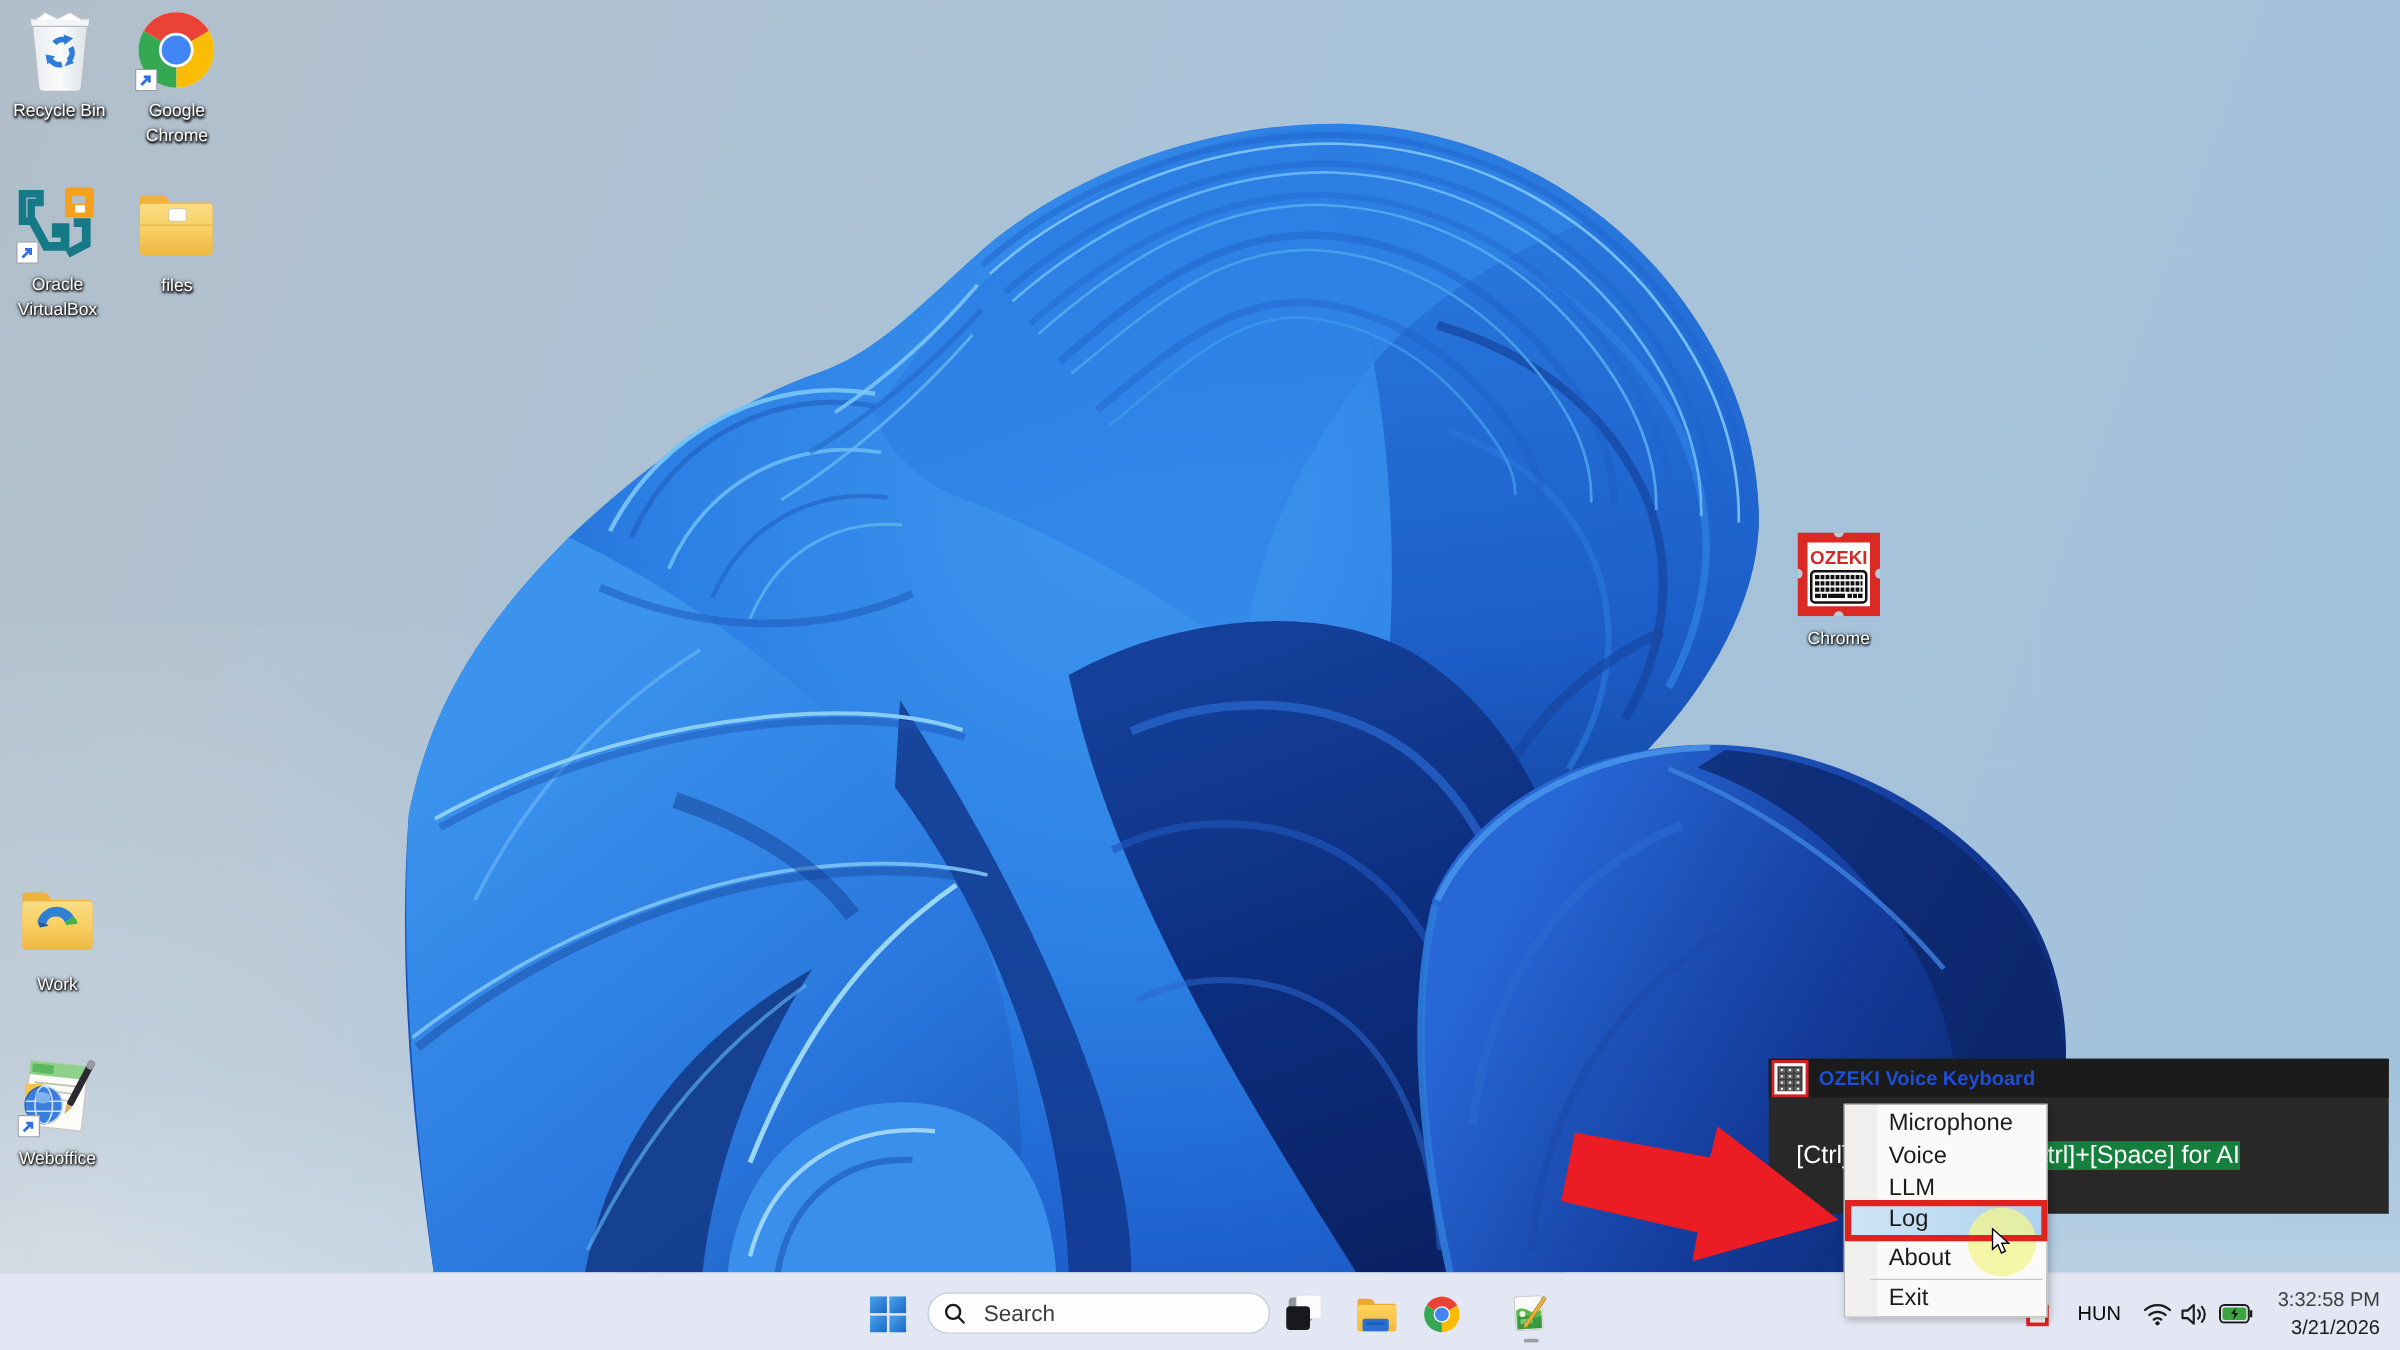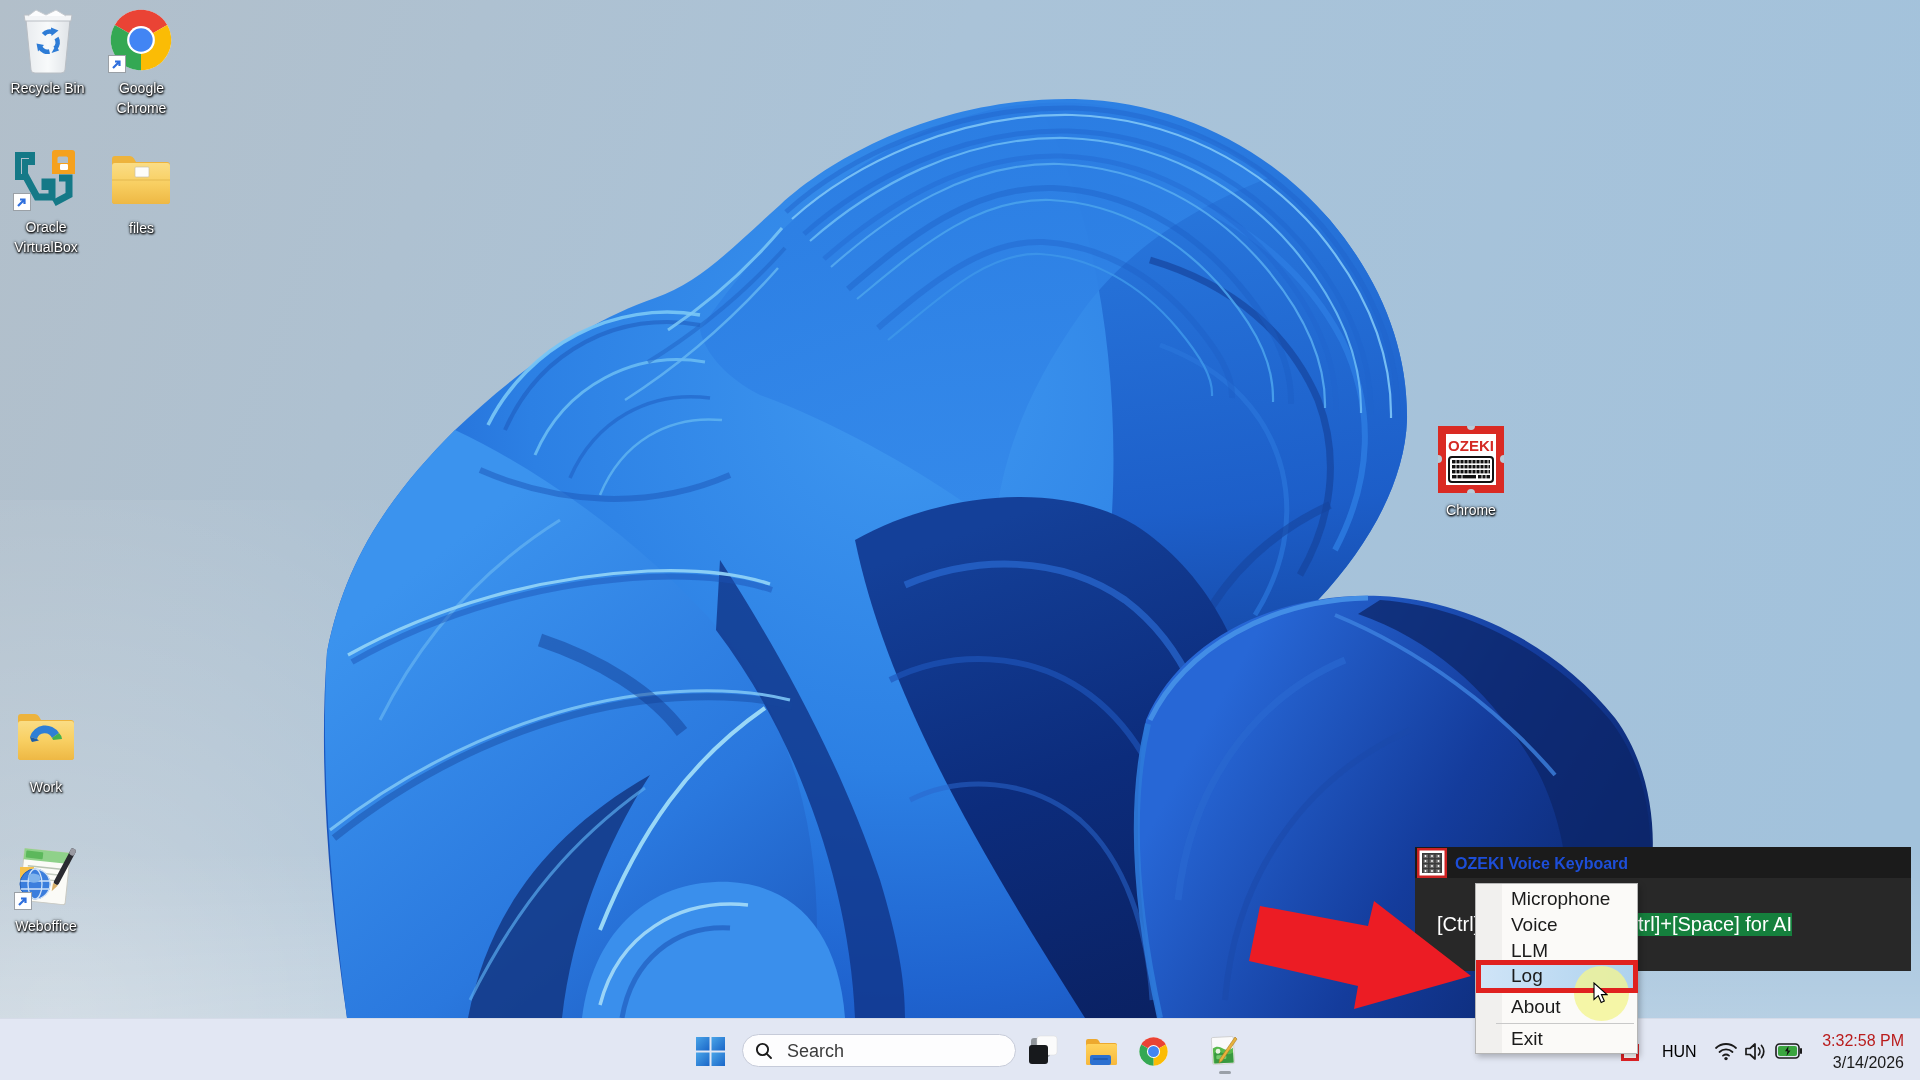--- a/index.html
+++ b/index.html
@@ -255,22 +255,22 @@
   <path d="M17.5,3.5 A9,9 0 0 1 17.5,15.5" fill="none" stroke="#1b1b1b" stroke-width="1.7" stroke-linecap="round"></path>
 </svg>
 
 <svg class="abs" style="left:1775px;top:1043px" width="27" height="16" viewBox="0 0 27 16">
   <rect x="1" y="1" width="23" height="14" rx="3.5" fill="none" stroke="#1b1b1b" stroke-width="1.6"></rect>
   <rect x="25" y="5" width="2" height="6" rx="1" fill="#1b1b1b"></rect>
   <rect x="3" y="3" width="19" height="10" rx="2" fill="#3aa53f"></rect>
   <path d="M13.5,3 L10,8.2 L12.5,8.2 L11.5,13 L15.5,7.4 L13,7.4 Z" fill="#111"></path>
 </svg>
 
-<div class="abs" style="left:1730px;top:1032px;width:174px;text-align:right;font-size:16px;color:#b91c1c;line-height:17px;">3:32:58 PM</div>
-<div class="abs" style="left:1730px;top:1054px;width:174px;text-align:right;font-size:16px;color:#1b1b1b;line-height:17px;">3/14/2026</div>
+<div class="abs" style="left:1730px;top:1032px;width:174px;text-align:right;font-size:16px;color:#404040;line-height:17px;">3:32:58 PM</div>
+<div class="abs" style="left:1730px;top:1054px;width:174px;text-align:right;font-size:16px;color:#1b1b1b;line-height:17px;">3/21/2026</div>
 
 <svg class="abs" style="left:22px;top:8px" width="52" height="66" viewBox="0 0 52 66">
   <defs>
         <linearGradient id="gBin" x1="0" y1="0" x2="1" y2="0">
     <stop offset="0" stop-color="#e9ecef"></stop>
           <stop offset="0.5" stop-color="#f8fafb"></stop>
           <stop offset="1" stop-color="#dfe3e7"></stop>
         </linearGradient>
       </defs>
   <path d="M4,12 L48,12 L43,62 Q42.7,65 39,65 L13,65 Q9.3,65 9,62 Z" fill="url(#gBin)" stroke="#b9bec4" stroke-width="1"></path>

